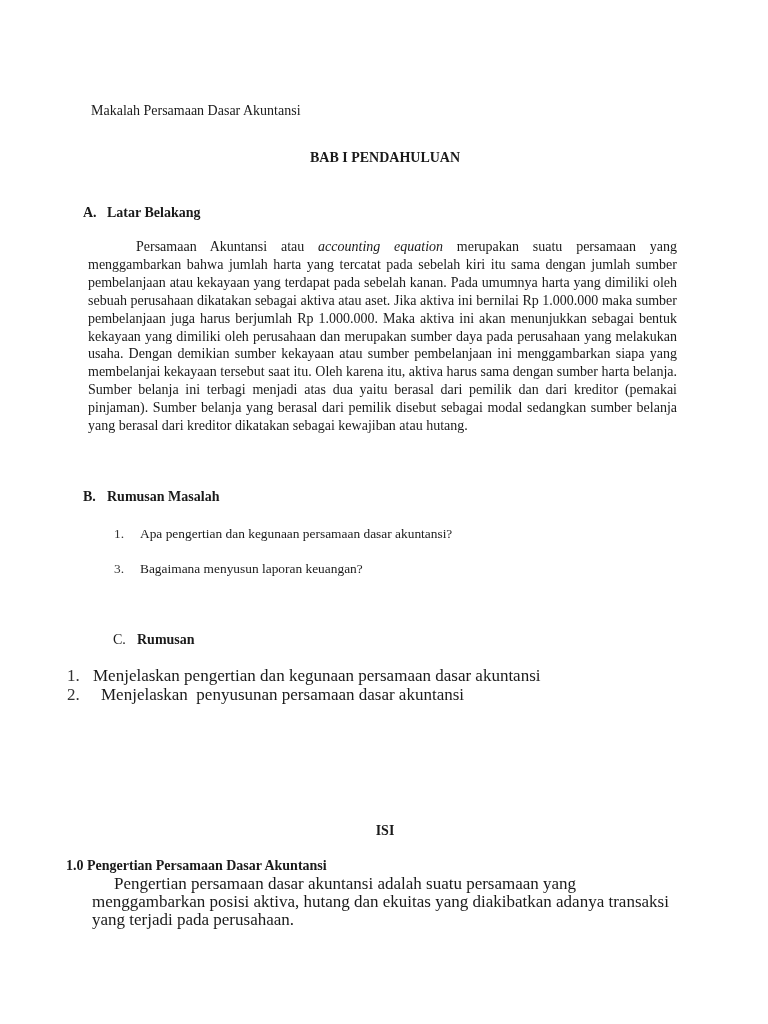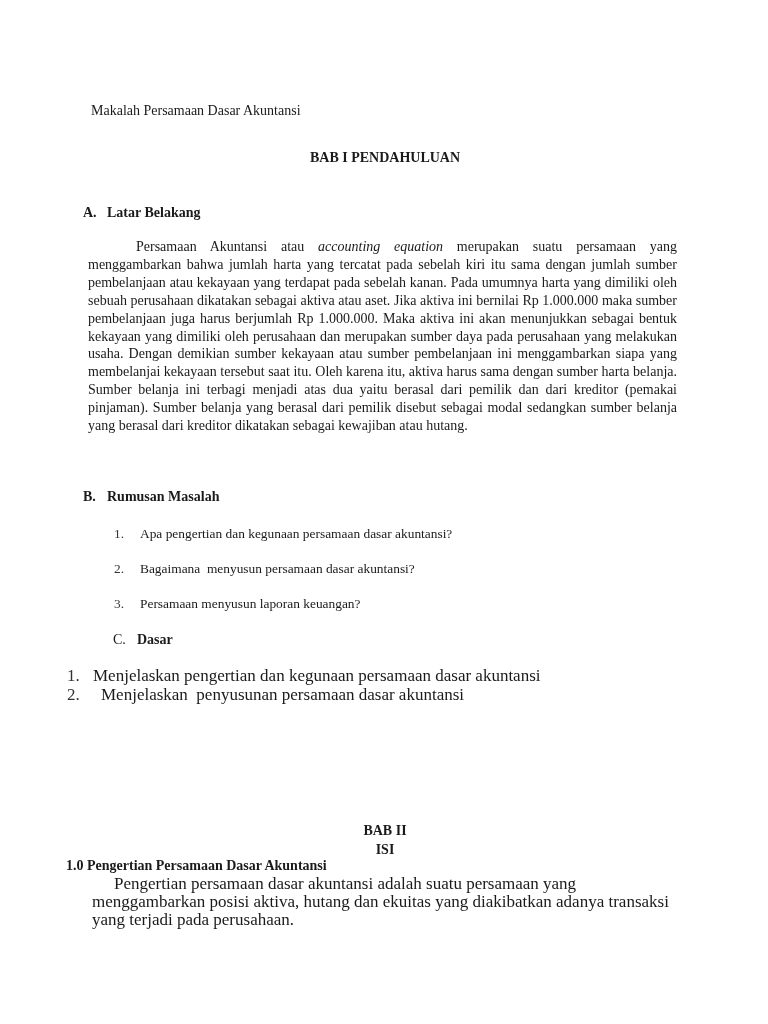--- a/index.html
+++ b/index.html
@@ -92,33 +92,31 @@
 </div>
 
 <div class="abs para"><span class="indent"></span><span>Persamaan Akuntansi atau </span><em>accounting equation</em><span> merupakan suatu persamaan yang menggambarkan bahwa jumlah harta yang tercatat pada sebelah kiri itu sama dengan jumlah sumber pembelanjaan atau kekayaan yang terdapat pada sebelah kanan. Pada umumnya harta yang dimiliki oleh sebuah perusahaan dikatakan sebagai aktiva atau aset. Jika aktiva ini bernilai Rp 1.000.000 maka sumber pembelanjaan juga harus berjumlah Rp 1.000.000. Maka aktiva ini akan menunjukkan sebagai bentuk kekayaan yang dimiliki oleh perusahaan dan merupakan sumber daya pada perusahaan yang melakukan usaha. Dengan demikian sumber kekayaan atau sumber pembelanjaan ini menggambarkan siapa yang membelanjai kekayaan tersebut saat itu. Oleh karena itu, aktiva harus sama dengan sumber harta belanja. Sumber belanja ini terbagi menjadi atas dua yaitu berasal dari pemilik dan dari kreditor (pemakai pinjaman). Sumber belanja yang berasal dari pemilik disebut sebagai modal sedangkan sumber belanja yang berasal dari kreditor dikatakan sebagai kewajiban atau hutang.</span></div>
 
 <div class="abs section-head" style="left:83px; top:489px;">
   <span class="letter">B.</span><span>Rumusan Masalah</span>
 </div>
 
 <ul class="abs qlist">
   <li><span class="num">1.</span><span>Apa pengertian dan kegunaan persamaan dasar akuntansi?</span></li>
-  <li><span class="num">2.</span><span style="white-space:pre;">Bagaimana  menyusun persamaan dasar akuntansi?</span></li>
-  <li><span class="num">3.</span><span>Persamaan menyusun laporan keuangan?</span></li>
+  <li><span class="num">3.</span><span>Bagaimana menyusun laporan keuangan?</span></li>
 </ul>
 
 <div class="abs tujuan-head">
-  <span class="letter">C.</span><span class="label">Dasar</span>
+  <span class="letter">C.</span><span class="label">Rumusan</span>
 </div>
 
 <ul class="abs tlist">
   <li><span class="num">1.</span><span>Menjelaskan pengertian dan kegunaan persamaan dasar akuntansi</span></li>
   <li><span class="num">2.</span><span style="white-space:pre;margin-left:8px;">Menjelaskan  penyusunan persamaan dasar akuntansi</span></li>
 </ul>
 
 <div class="bab2-wrap">
-  <span>BAB II</span>
   <span>ISI</span>
 </div>
 
 <div class="abs sub-head">1.0 Pengertian Persamaan Dasar Akuntansi</div>
 
 <div class="abs para2"><span class="indent"></span><span style="white-space:pre-wrap;">Pengertian persamaan dasar akuntansi adalah suatu persamaan yang    menggambarkan posisi aktiva, hutang dan ekuitas yang diakibatkan adanya transaksi yang terjadi pada perusahaan.</span></div>
 
 </body></html>

